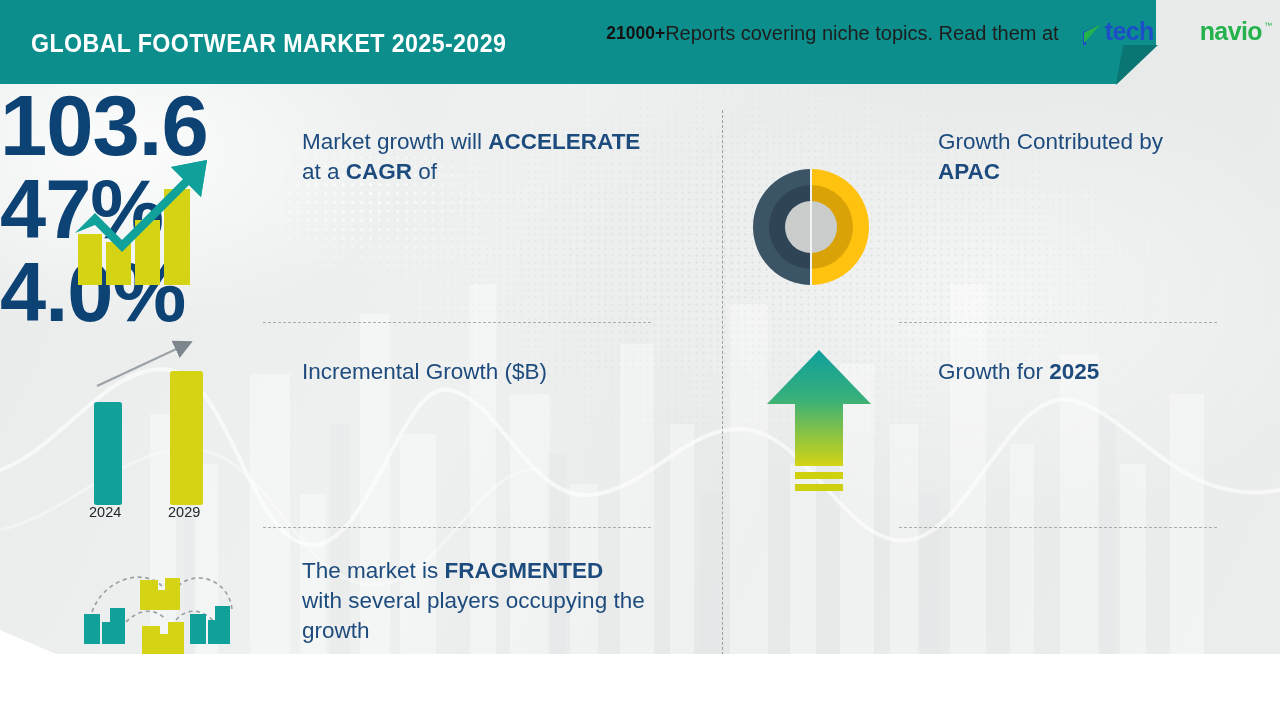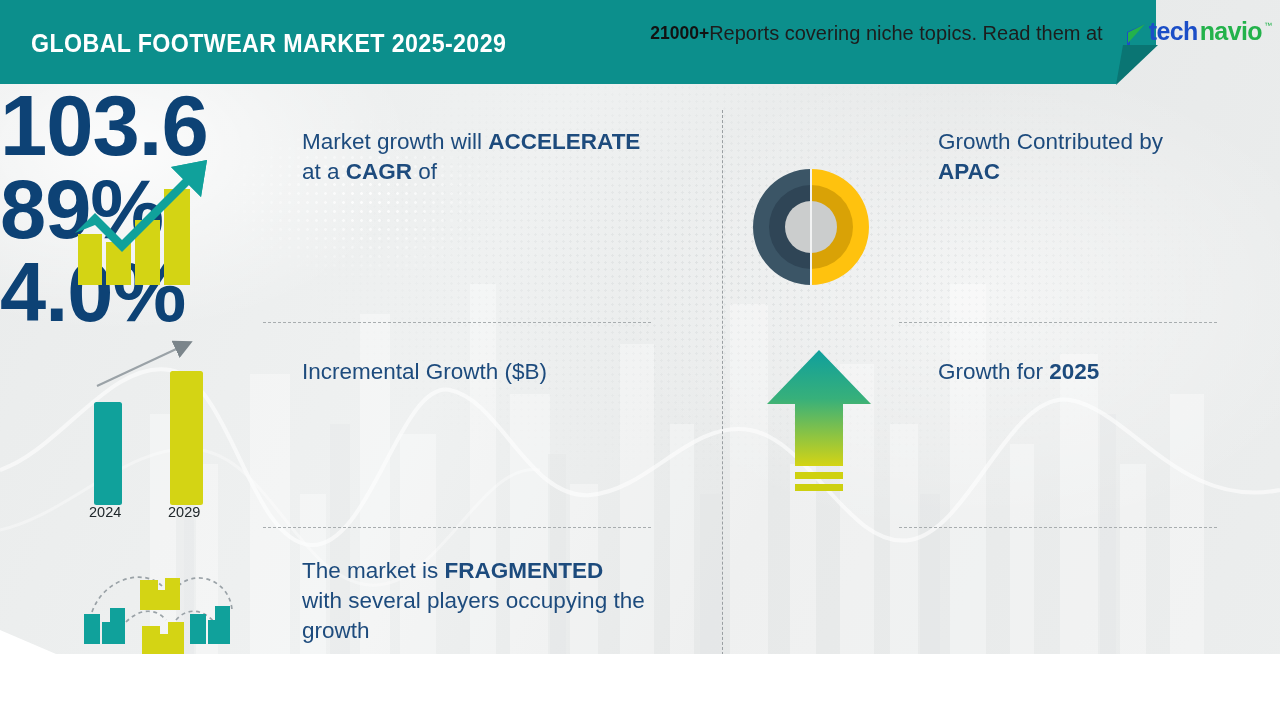--- a/index.html
+++ b/index.html
@@ -104,21 +104,21 @@
   }
   .footer-inner{
     position:absolute; right:8px; top:16px; height:34px;
     display:flex; align-items:center; gap:0; z-index:7;
   }
   .f-count{ font-size:17.5px; font-weight:bold; color:#121212; }
   .f-text{ font-size:20px; color:#1d1d1d; }
   .logo{ display:flex; align-items:flex-start; gap:2px; margin-left:18px;justify-content:center; }
   .logo-word{ font-size:25px; font-weight:bold; letter-spacing:-.6px; line-height:1;}
   .logo-tech{ color:#1b4ec7; }
-  .logo-navio{ color:#23b24b; }
+  .logo-navio{ color:#23b24b;margin-left:44px; }
   .logo-tm{ font-size:8px; color:#23b24b; margin-top:2px;}
   .year-lab{ position:absolute; font-size:14.5px; color:#20282c; }
 </style>
 </head>
 <body>
 
 <div id="stage">
 
   <div class="bg-dots"></div>
   <div class="bg-dots2"></div>
@@ -306,21 +306,21 @@
       <span>The market is </span><b>FRAGMENTED</b>
     </div>
     <div>with several players occupying the</div>
     <div>growth</div>
   </div>
 
   <div class="cell-text lead t-apac">
     <div>Growth Contributed by</div>
     <div><b>APAC</b></div>
   </div>
-  <div class="bignum n-apac">89%</div>
+  <div class="bignum n-apac">47%</div>
 
   <div class="cell-text lead t-2025">
     <span>Growth for </span><b>2025</b>
   </div>
   <div class="bignum n-2025">4.0%</div>
 
   <div class="footer"></div>
   <div class="footer-notch"></div>
   <div class="footer-inner">
     <span class="f-count">21000+</span>

